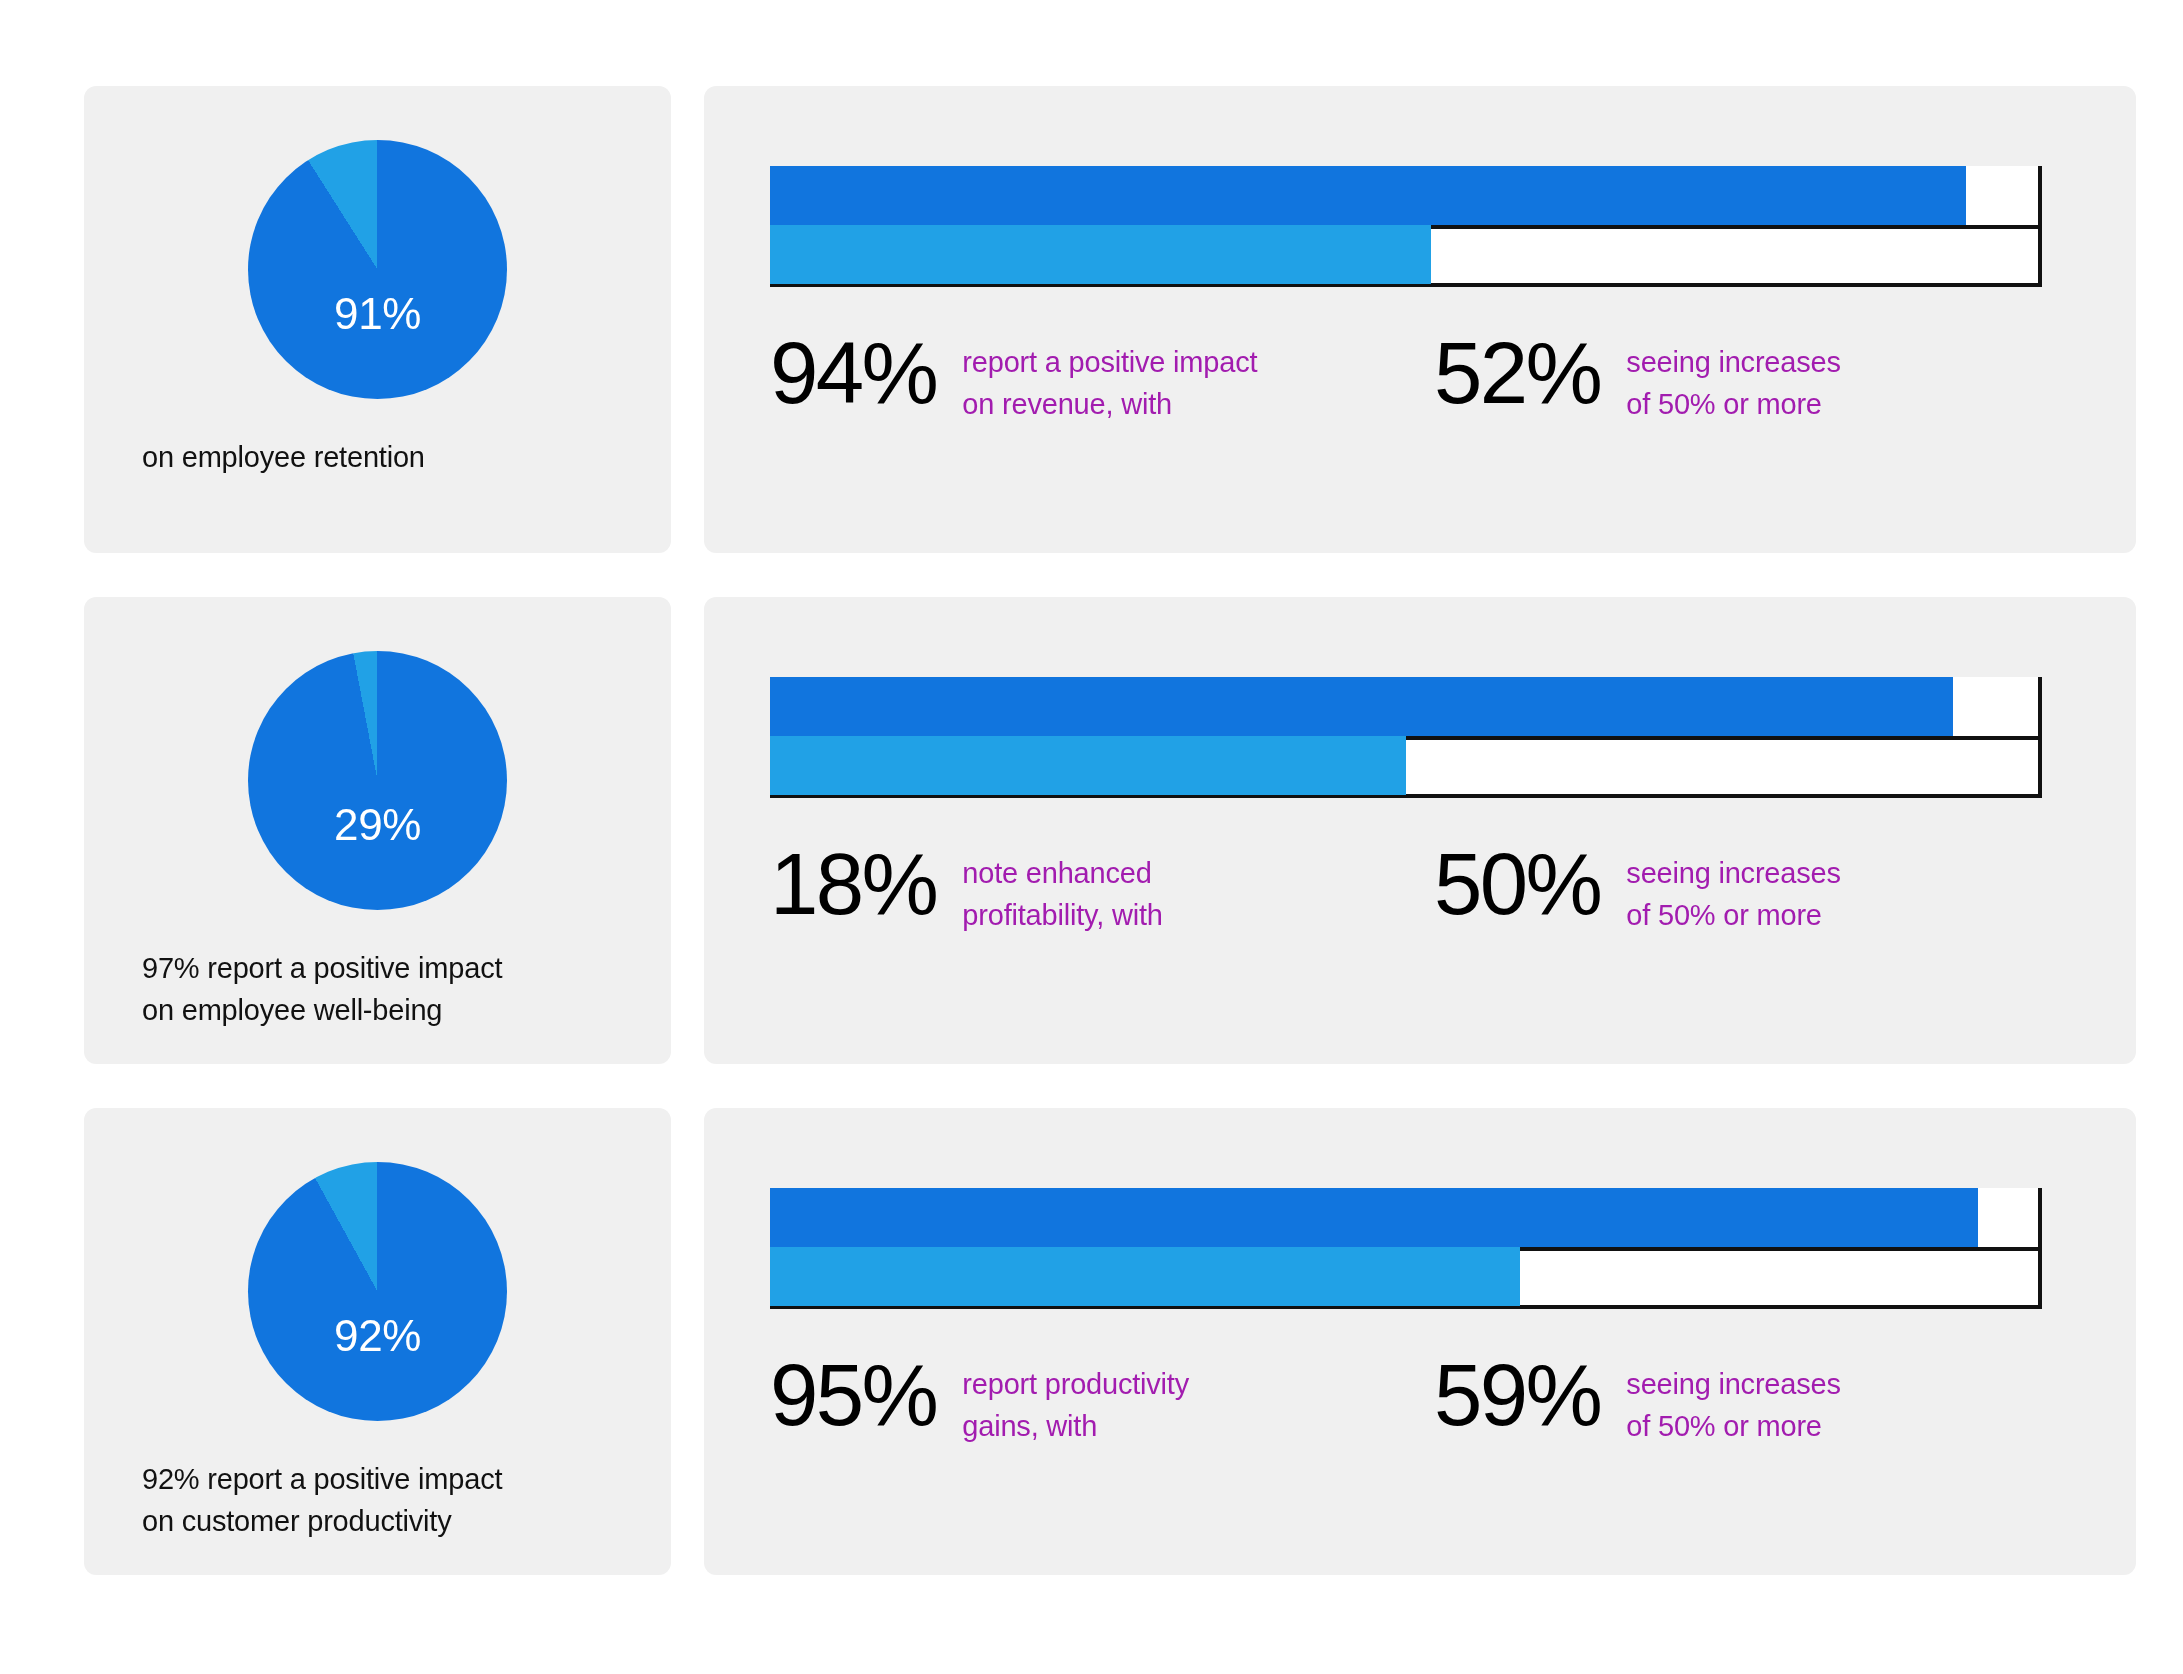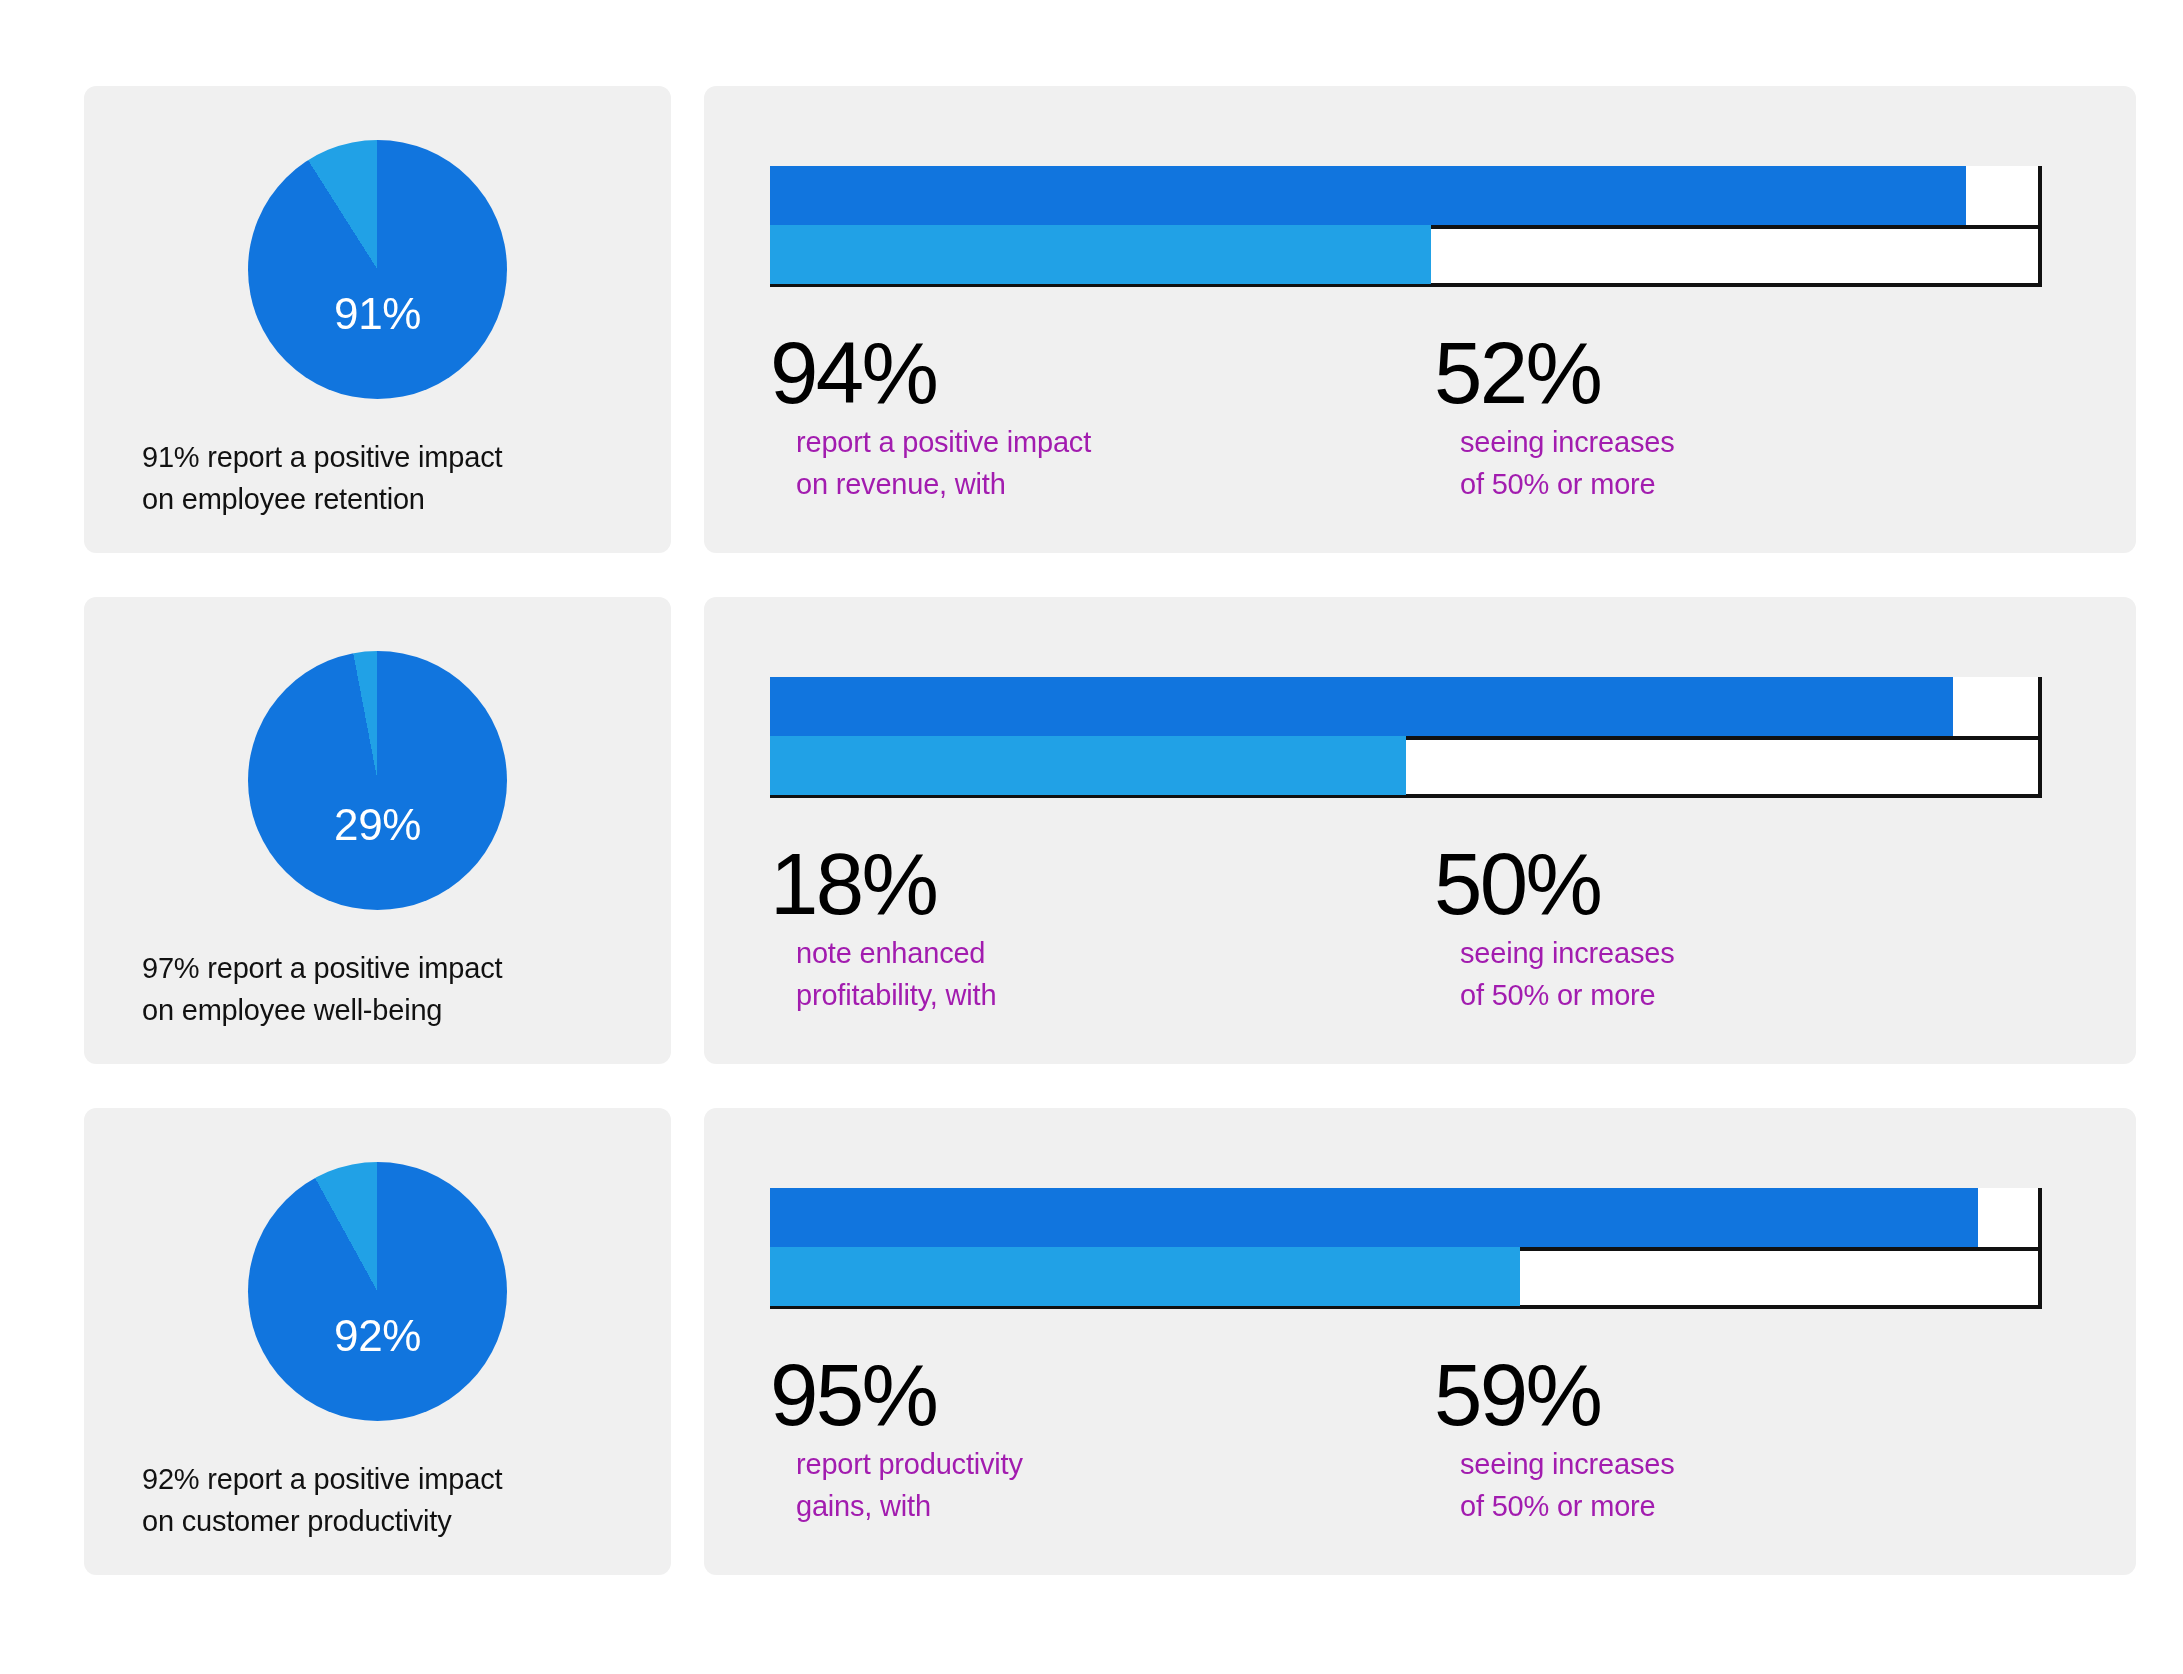--- a/index.html
+++ b/index.html
@@ -121,21 +121,20 @@
   }
 
   
   .stats {
     display: flex;
     margin: 49px 0 0 66px;
   }
   .stat {
     display: flex;
     align-items: flex-start;
-    flex-direction: column;
   }
   .stat.first { width: 664px; }
   .stat-num {
     font-size: 87px;
     line-height: 1;
     letter-spacing: -2.6px;
     color: #000000;
     margin-top: -7px;
   }
   .stat-text {
@@ -154,21 +153,20 @@
 <div class="page">
   <div class="grid">
 
     <div class="card card-pie">
       <div class="pie-wrap">
         <div class="pie" style="background: conic-gradient(rgb(17, 117, 222) 0deg, rgb(17, 117, 222) 327.6deg, rgb(33, 161, 230) 327.6deg, rgb(33, 161, 230) 360deg);">
           <div class="pie-label">91%</div>
         </div>
       </div>
       <div class="pie-caption">
-        <div>91% report a positive impact</div>
         <div>on employee retention</div>
       </div>
     </div>
 
     <div class="card card-bars">
       <div class="bars-area">
         <div class="track"></div>
         <div class="row-rule" style="top:59px;width:100%;"></div>
         <div class="row-rule" style="top:117px;width:100%;"></div>
         <div class="axis-y"></div>

